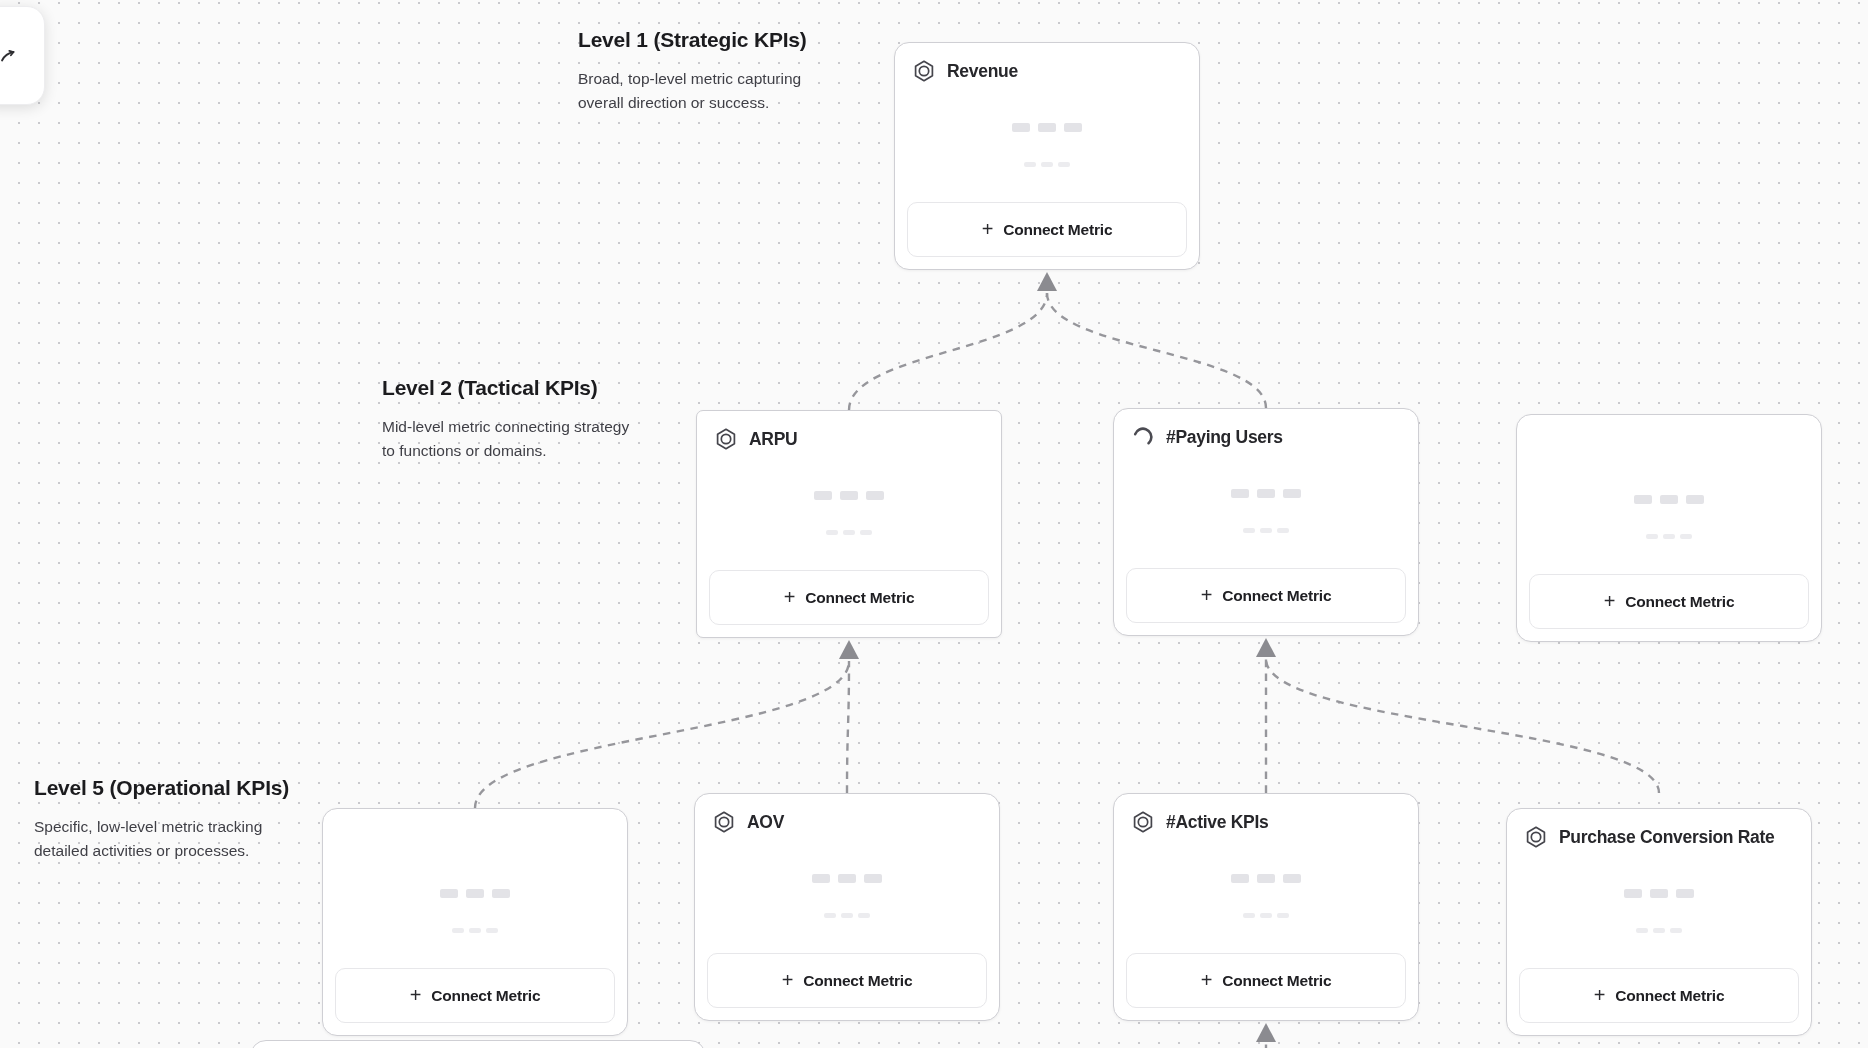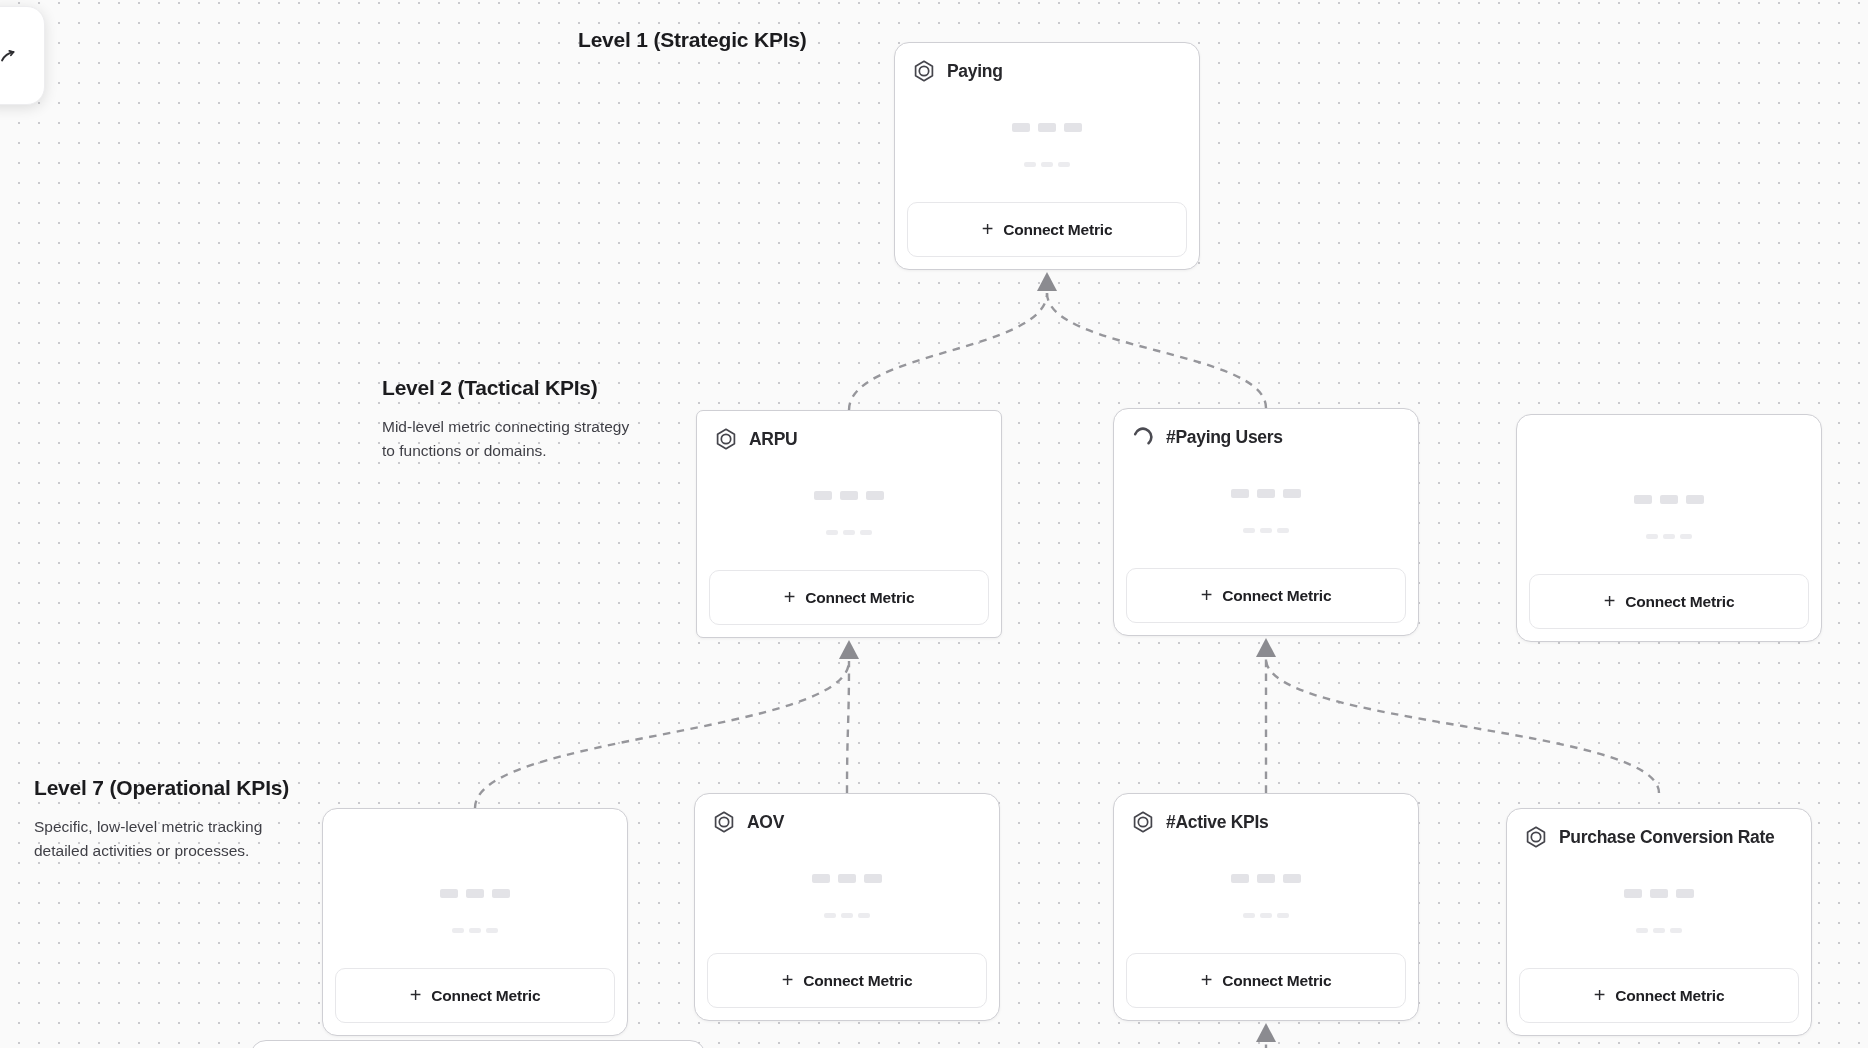--- a/index.html
+++ b/index.html
@@ -76,48 +76,49 @@
       <path class="connector-path" d="M 1659 793 C 1659 726, 1266 726, 1266 659"></path>
       <path class="connector-path" d="M 1266 1080 C 1266 1062, 1266 1062, 1266 1044"></path>
       <polygon class="connector-arrow" points="1037,291 1057,291 1047,272"></polygon>
       <polygon class="connector-arrow" points="839,659 859,659 849,640"></polygon>
       <polygon class="connector-arrow" points="1256,657 1276,657 1266,638"></polygon>
       <polygon class="connector-arrow" points="1256,1042 1276,1042 1266,1023"></polygon>
     </svg>
 
   <div class="level-label" id="level1-label">
     <h2 class="level-title">Level 1 (Strategic KPIs)</h2>
+    <p class="level-desc">Broad, top-level metric capturing overall direction or success.</p>
   </div>
   <div class="level-label" id="level2-label">
     <h2 class="level-title">Level 2 (Tactical KPIs)</h2>
     <p class="level-desc">Mid-level metric connecting strategy to functions or domains.</p>
   </div>
   <div class="level-label" id="level3-label">
-    <h2 class="level-title">Level 7 (Operational KPIs)</h2>
+    <h2 class="level-title">Level 5 (Operational KPIs)</h2>
     <p class="level-desc">Specific, low-level metric tracking detailed activities or processes.</p>
   </div>
 
   <div class="partial-card"></div>
 
   <div class="tool-button">
     <svg width="18" height="18" viewBox="0 0 18 18">
       <path d="M2 13.5 C4.5 8.5 8 6 13.5 5" fill="none" stroke="#2e2e32" stroke-width="1.8" stroke-linecap="round"></path>
       <path d="M13.5 5 l-4.2 -1.2 M13.5 5 l-2.6 3.2" fill="none" stroke="#2e2e32" stroke-width="1.8" stroke-linecap="round"></path>
     </svg>
   </div>
 
 <div class="kpi-card" data-state="default" style="left: 894px; top: 42px;">
       <div class="card-header">
         <span class="card-icon">
           <svg width="24" height="24" viewBox="0 0 24 24">
             <path class="icon-stroke" d="M12 2.3 L20.4 7.15 V16.85 L12 21.7 L3.6 16.85 V7.15 Z" fill="none" stroke-width="1.7" stroke-linejoin="round"></path>
             <circle class="icon-stroke" cx="12" cy="12" r="4.7" fill="none" stroke-width="1.7"></circle>
           </svg>
         </span>
-        <span class="card-title">Paying</span>
+        <span class="card-title">Revenue</span>
       </div>
       <div class="skeleton-row r1">
         <span></span>
         <span></span>
         <span></span>
       </div>
       <div class="skeleton-row r2">
         <span></span>
         <span></span>
         <span></span>

